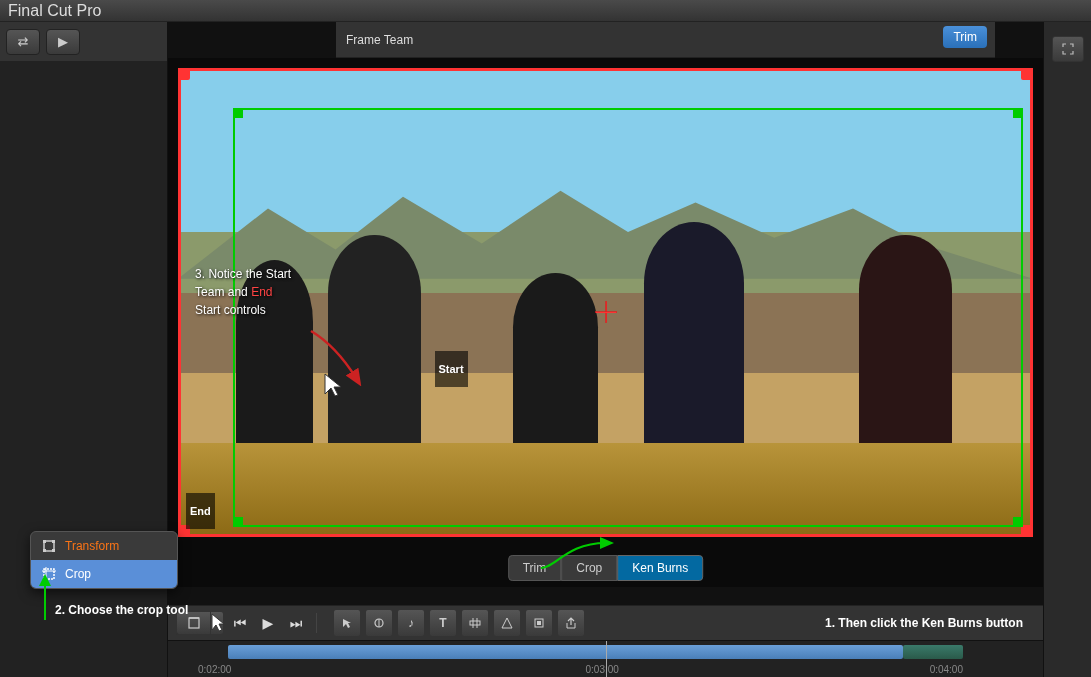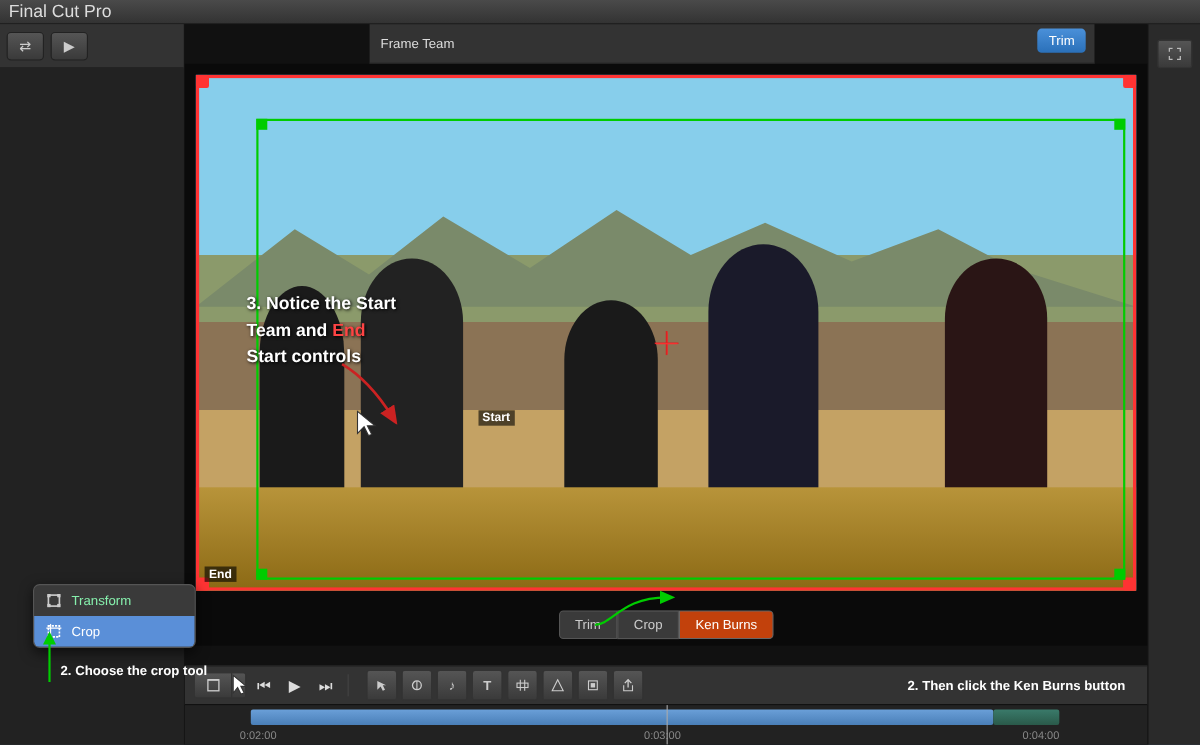--- a/index.html
+++ b/index.html
@@ -175,37 +175,37 @@
       left: -10px;
     }
 
     
     .frame-label {
       position: absolute;
       color: #fff;
       font-size: 11px;
       font-weight: bold;
       background: rgba(0,0,0,0.6);
-      padding: 1px 4px;
+      padding: 12px 4px;
       pointer-events: none;
     }
 
     .crop-tab {
       padding: 5px 14px;
       font-size: 12px;
       color: #ccc;
       background: #3a3a3a;
       border: 1px solid #555;
       cursor: pointer;
       border-radius: 0;
     }
     .crop-tab:first-child { border-radius: 4px 0 0 4px; }
     .crop-tab:last-child { border-radius: 0 4px 4px 0; }
     .crop-tab.active {
-      background: #c2410c;
+      background: #0369a1;
       color: #fff;
       border-color: #666;
     }
 
     
     #right-panel {
       width: 48px;
       background: #2a2a2a;
       display: flex;
       flex-direction: column;
@@ -310,21 +310,21 @@
       box-shadow: 0 4px 12px rgba(0,0,0,0.6);
       z-index: 100;
     }
 
     .menu-item {
       display: flex;
       align-items: center;
       padding: 6px 10px;
       gap: 8px;
       cursor: pointer;
-      color: #86efac;
+      color: #f97316;
       font-size: 12px;
     }
     .menu-item:hover, .menu-item.selected {
       background: #5a8fd8;
       color: #fff;
     }
     .menu-item-icon {
       width: 16px;
       height: 16px;
       display: flex;
@@ -491,21 +491,21 @@
           <svg width="22" height="22" style="position:absolute;transform:translate(-11px,-11px);">
             <line x1="11" y1="0" x2="11" y2="22" stroke="#dd2222" stroke-width="1.5"></line>
             <line x1="0" y1="11" x2="22" y2="11" stroke="#dd2222" stroke-width="1.5"></line>
           </svg>
         </div>
 
         <div class="frame-label" style="bottom:8px;left:8px;">End</div>
 
         <div class="frame-label" style="bottom:32%;left:30%;">Start</div>
 
-        <div style="position:absolute;top:42%;left:2%;color:#fff;font-size:16px;font-weight:bold;line-height:1.5;pointer-events:none;text-shadow:1px 1px 3px #000;margin-left:29px;">
+        <div style="position:absolute;top:42%;left:2%;color:#fff;font-size:12px;font-weight:normal;line-height:1.5;pointer-events:none;text-shadow:1px 1px 3px #000;">
           <span>3. Notice the Start</span><br>
           <span>Team and </span><span style="color:#ff4444;">End</span><br>
           <span>Start controls</span>
         </div>
 
         <svg style="position:absolute;top:55%;left:15%;pointer-events:none;" width="60" height="60" viewBox="0 0 60 60">
           <defs>
               <marker id="ah2" markerWidth="7" markerHeight="7" refX="3" refY="3" orient="auto">
                 <path d="M0,0 L7,3 L0,6 Z" fill="#cc2222"></path>
               </marker>
@@ -590,27 +590,27 @@
         </div>
         <div class="tool-icon-btn">
           <svg width="12" height="12" viewBox="0 0 12 12">
               <path d="M6,1 L6,8 M3,4 L6,1 L9,4" fill="none" stroke="#ccc" stroke-width="1.2"></path>
               <path d="M2,6 L2,11 L10,11 L10,6" fill="none" stroke="#ccc" stroke-width="1"></path>
             </svg>
         </div>
       </div>
 
       <div class="annotation-step2">
-        <span>2. Then click the Ken Burns button</span>
+        <span>1. Then click the Ken Burns button</span>
       </div>
     </div>
 
     <div id="timeline-track" style="position:absolute;bottom:0;left:0;right:0;height:36px;background:#222;overflow:hidden;">
 
-      <div style="position:absolute;bottom:2px;left:30px;color:#888;font-size:10px;margin-left:20px;">0:02:00</div>
+      <div style="position:absolute;bottom:2px;left:30px;color:#888;font-size:10px;">0:02:00</div>
       <div style="position:absolute;bottom:2px;left:calc(50% - 20px);color:#888;font-size:10px;">0:03:00</div>
       <div style="position:absolute;bottom:2px;right:80px;color:#888;font-size:10px;">0:04:00</div>
 
       <div style="position:absolute;top:4px;left:60px;right:140px;height:14px;background:linear-gradient(to bottom,#6a9fd8,#4a7fb8);border-radius:2px;"></div>
       <div style="position:absolute;top:4px;right:80px;width:60px;height:14px;background:linear-gradient(to bottom,#3a7a6a,#2a5a4a);border-radius:2px;"></div>
 
       <div style="position:absolute;top:0;left:50%;width:1px;height:100%;background:#aaa;"></div>
     </div>
 
   </div>

